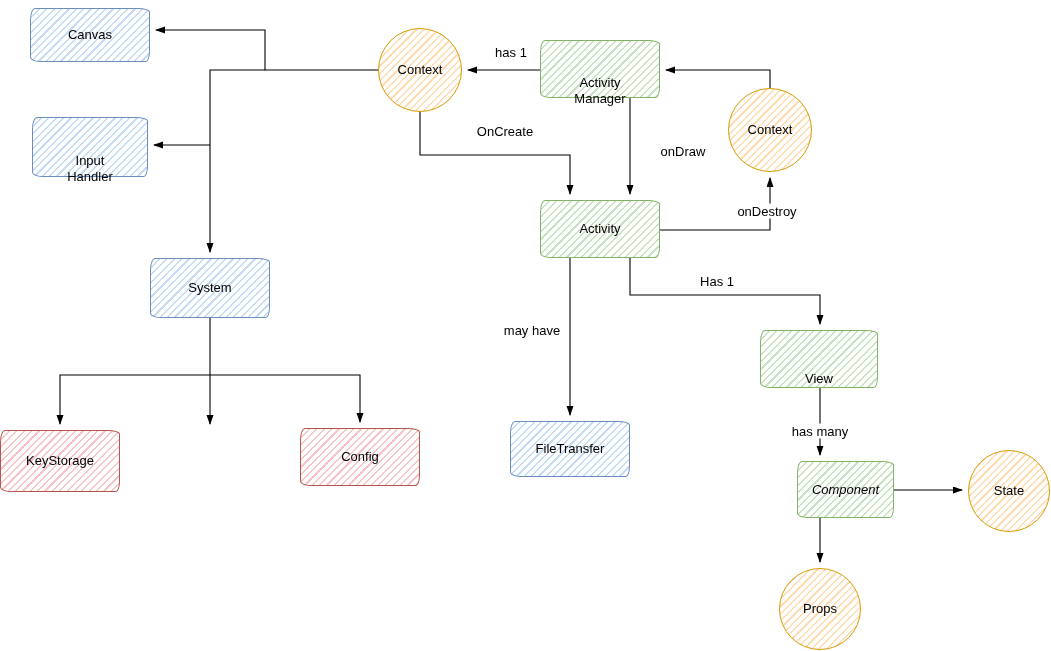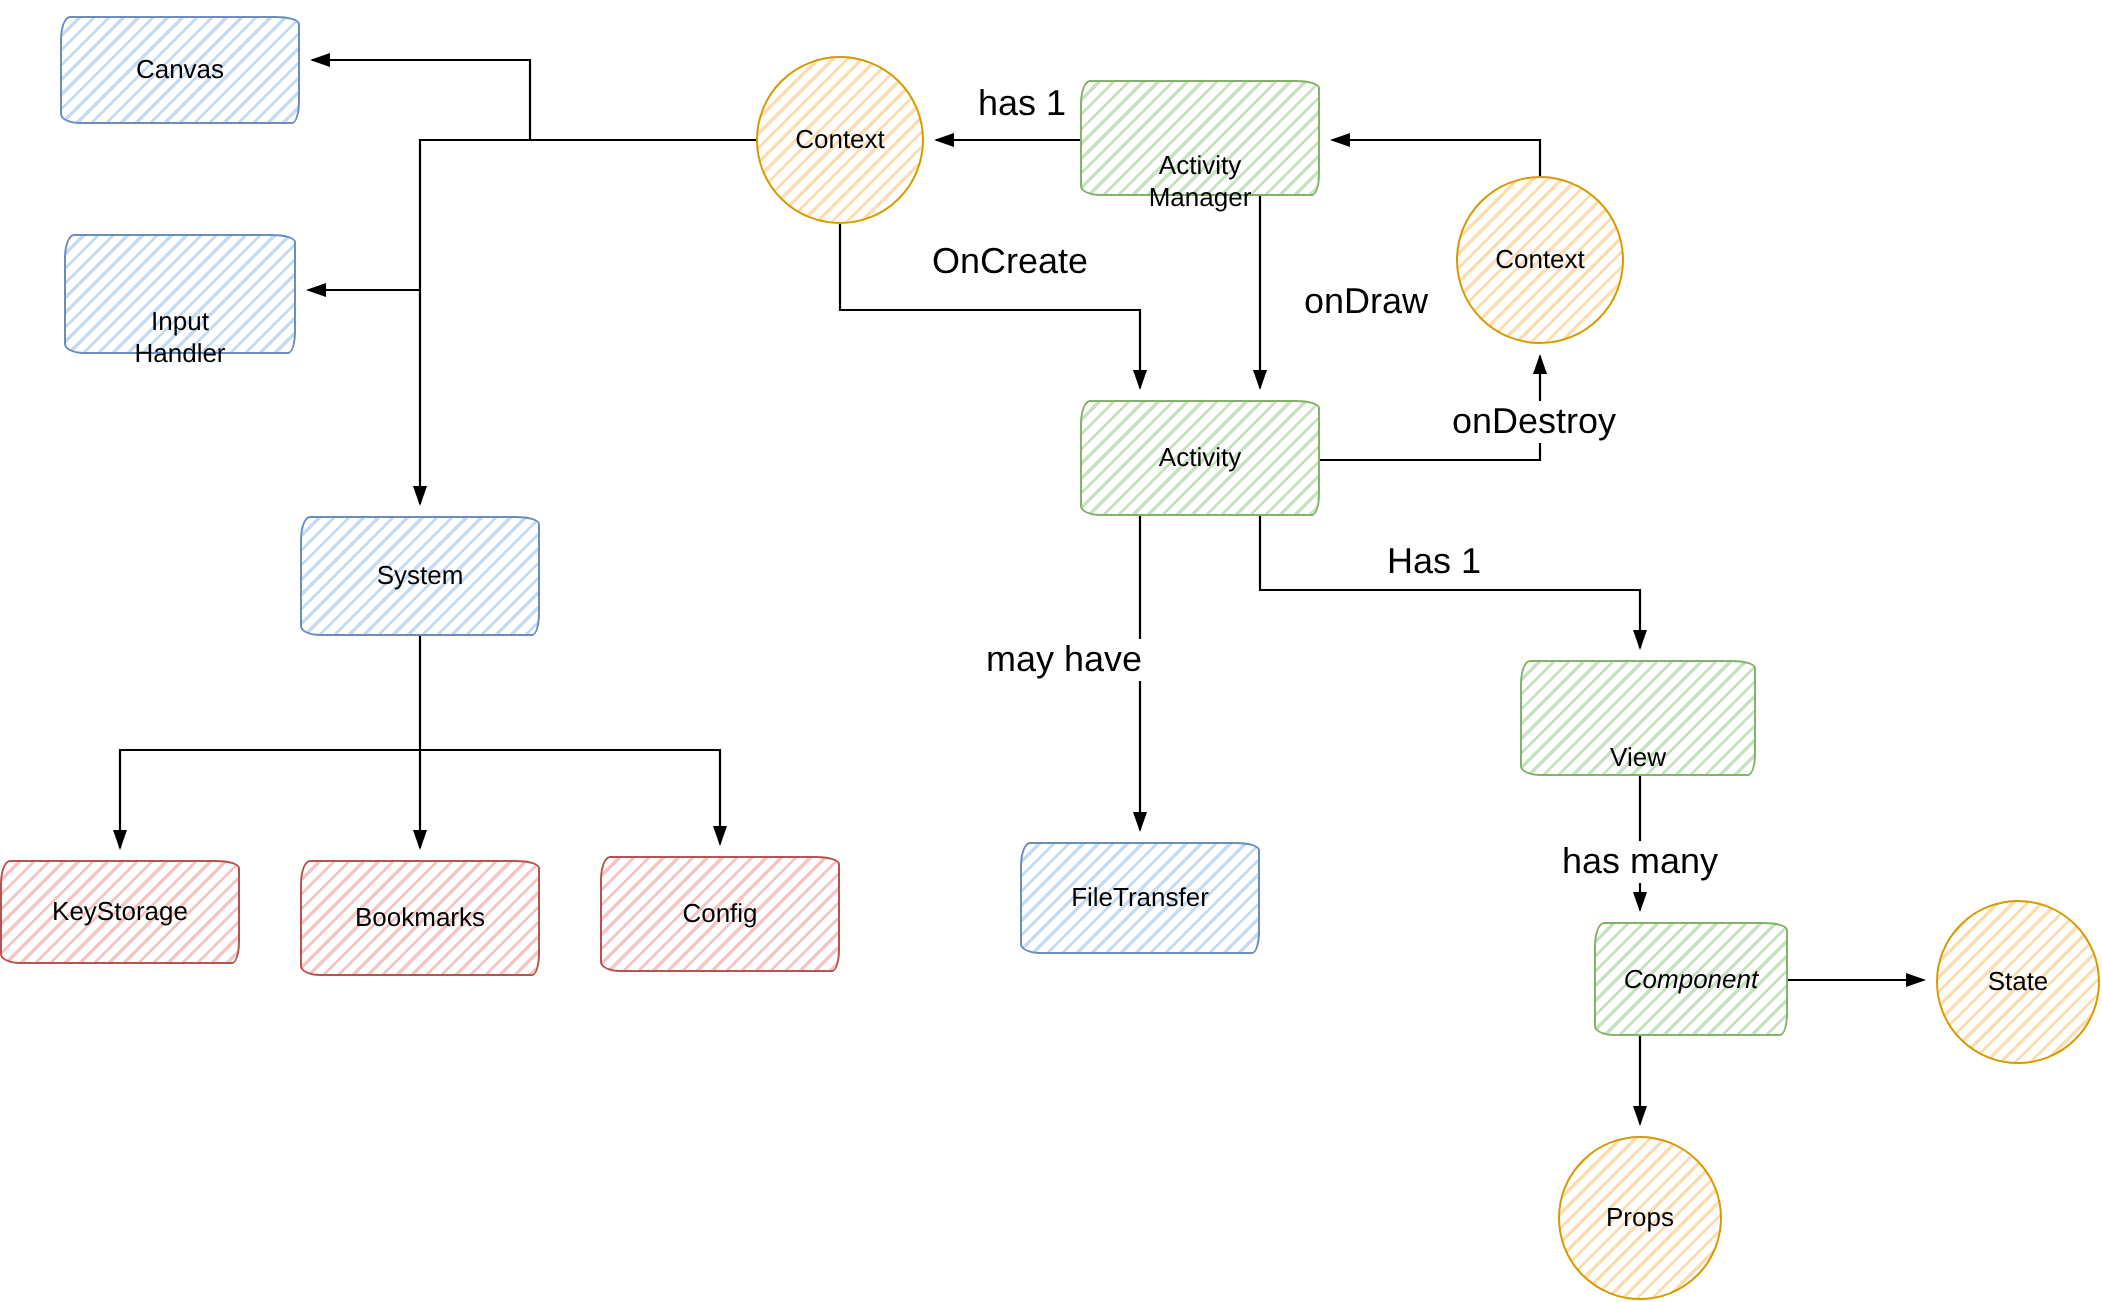--- a/index.html
+++ b/index.html
@@ -31,21 +31,21 @@
     background-image: repeating-linear-gradient(135deg, #f5c6c3 0px, #f5c6c3 1.6px, rgba(0,0,0,0) 1.6px, rgba(0,0,0,0) 5.2px);
   }
   .orange {
     border-color:#d79b00; background-color:#fff;
     background-image: repeating-linear-gradient(135deg, #ffddb3 0px, #ffddb3 1.6px, rgba(0,0,0,0) 1.6px, rgba(0,0,0,0) 5.2px);
   }
   .lbl { display:inline-block; }
   .wrap2 { max-width:62px;margin-top:44px; }
   .edge-label {
     position:absolute; transform:translate(-50%,-50%);
-    font-size:18px; color:#000; background:#ffffff; padding:0 3px; white-space:nowrap;
+    font-size:13px; color:#000; background:#ffffff; padding:0 3px; white-space:nowrap;
   }
 </style>
 </head>
 <body>
 
 <div class="stage">
 
   <svg class="connectors" width="1051" height="651" viewBox="0 0 1051 651" xmlns="http://www.w3.org/2000/svg">
     <defs>
       <marker id="arrow" markerUnits="userSpaceOnUse" markerWidth="11" markerHeight="9" refX="9" refY="3.5" orient="auto">
@@ -78,27 +78,24 @@
   </div>
 
   <div class="node rect blue" style="left:32px; top:117px; width:116px; height:60px;">
     <span class="lbl wrap2">Input Handler</span>
   </div>
 
   <div class="node rect blue" style="left:150px; top:258px; width:120px; height:60px;">
     <span class="lbl">System</span>
   </div>
 
-  <div class="node rect red" style="left:0px; top:430px; width:120px; height:52px;">
+  <div class="node rect red" style="left:0px; top:430px; width:120px; height:62px;">
     <span class="lbl">KeyStorage</span>
   </div>
 
-  <div class="node rect red" style="left:150px; top:430px; width:120px; height:58px;">
-    <span class="lbl">Bookmarks</span>
-  </div>
 
   <div class="node rect red" style="left:300px; top:428px; width:120px; height:58px;">
     <span class="lbl">Config</span>
   </div>
 
   <div class="node circle orange" style="left:378px; top:28px; width:84px; height:84px;">
     <span class="lbl">Context</span>
   </div>
 
   <div class="node rect green" style="left:540px; top:40px; width:120px; height:58px;">

